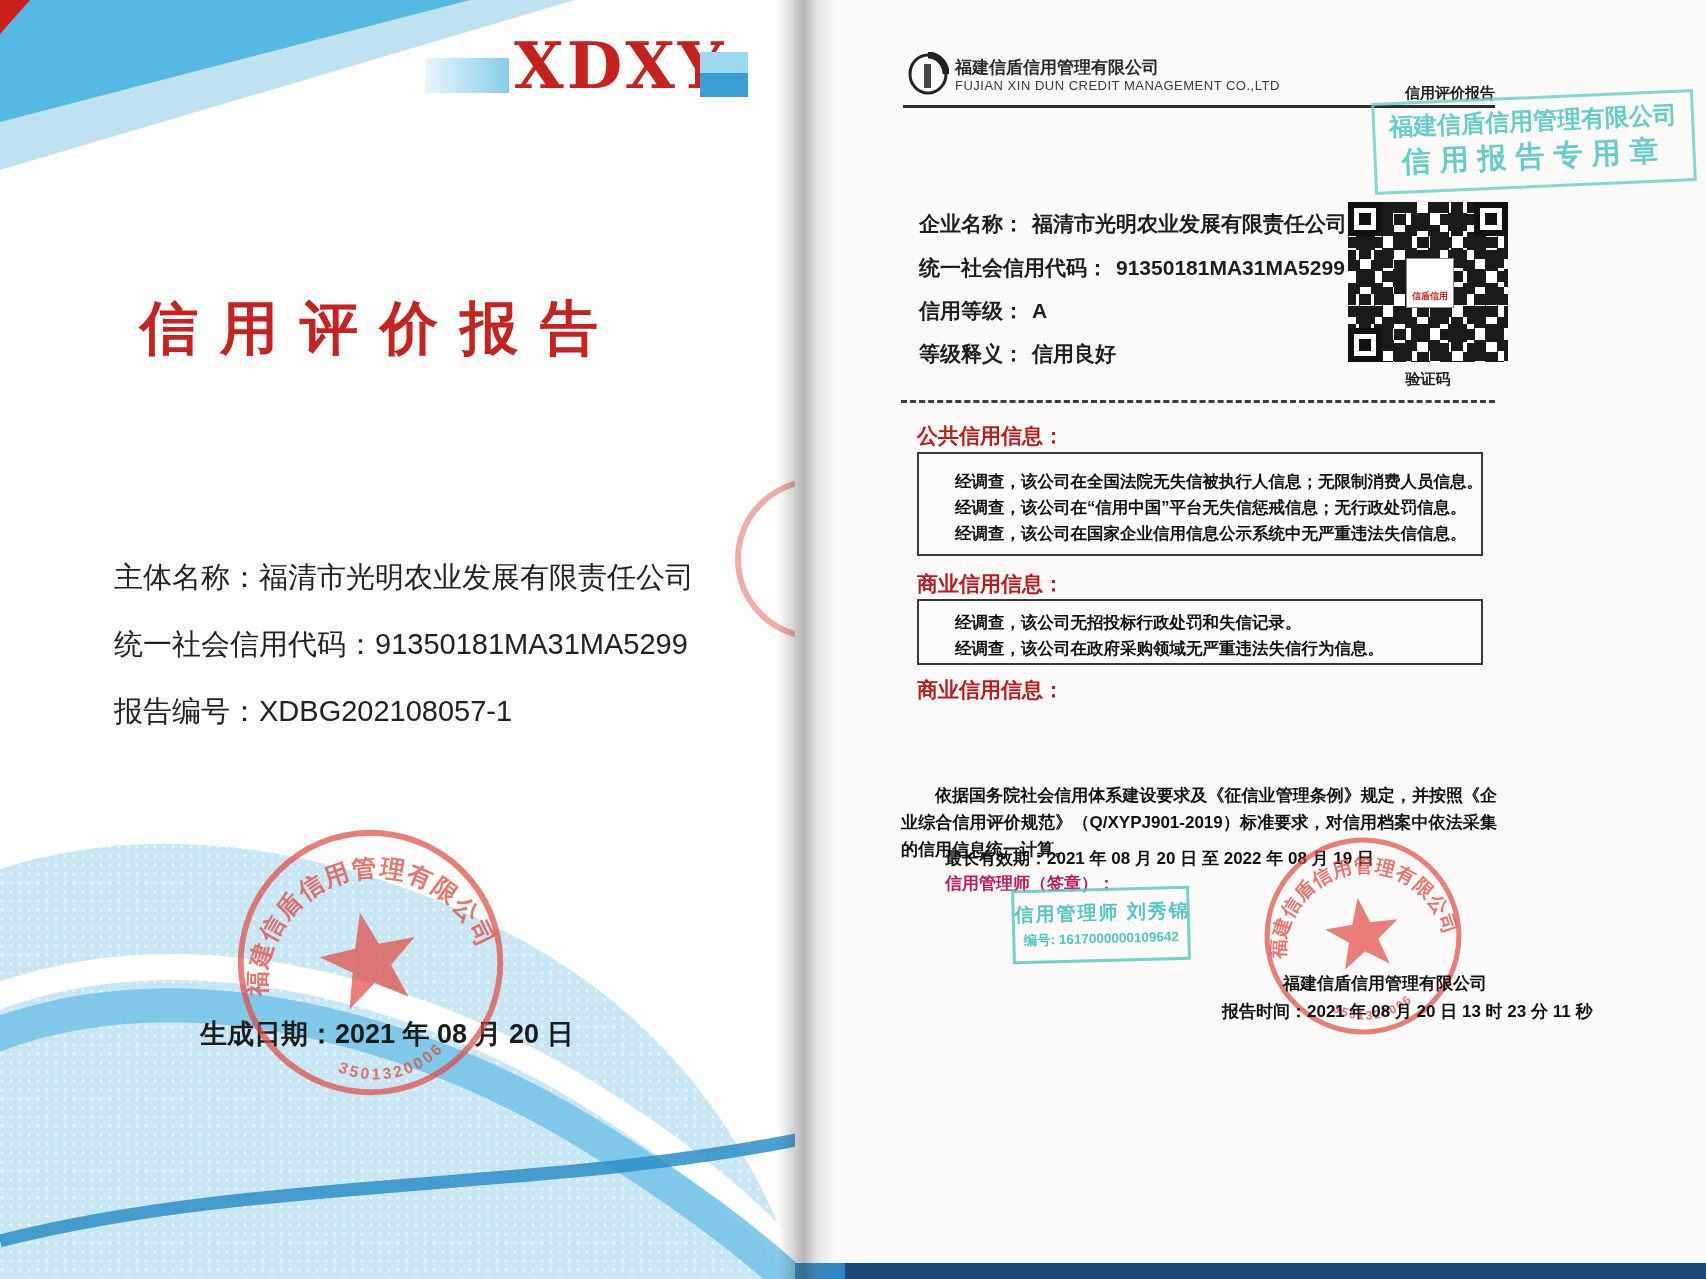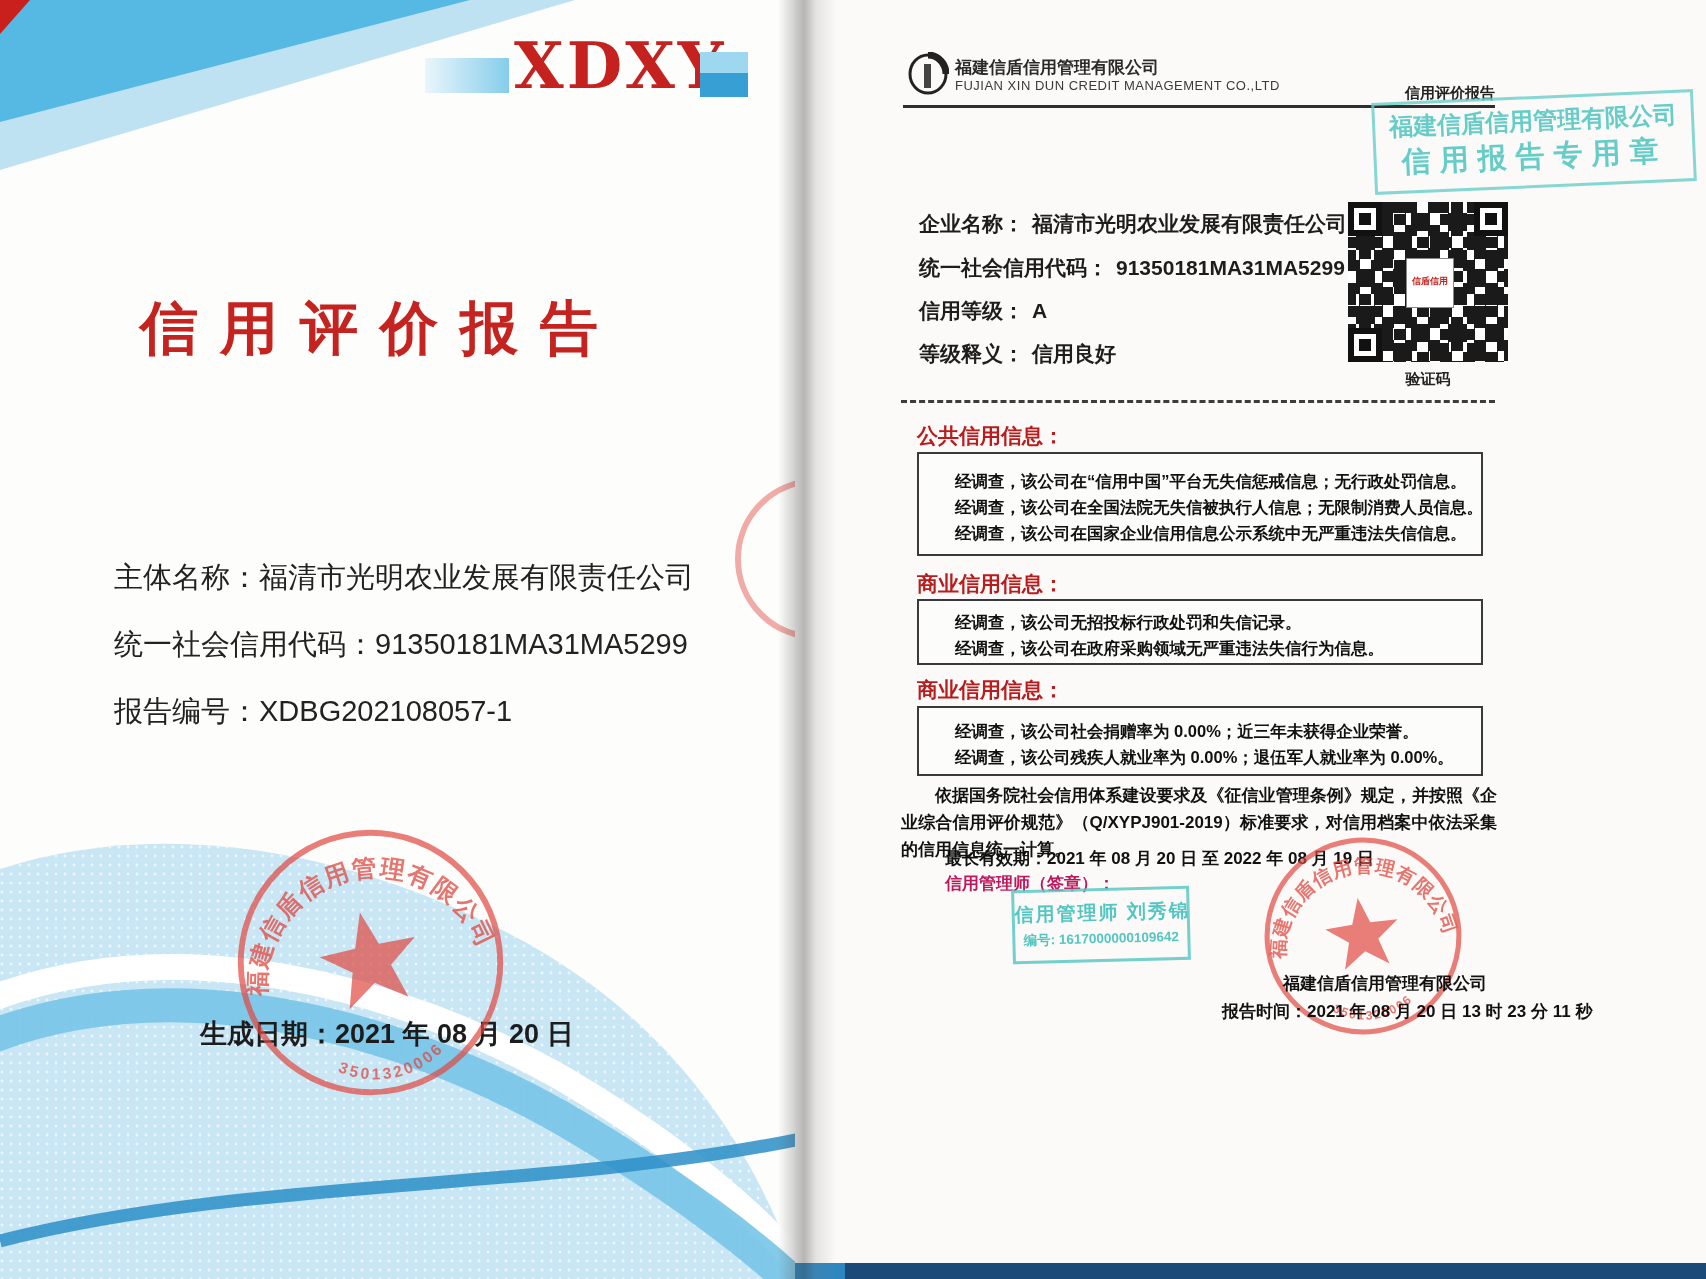--- a/index.html
+++ b/index.html
@@ -46,21 +46,21 @@
             font-size:31px;font-weight:700;color:#1b1b1b;letter-spacing:4px;}
   .info-row{position:absolute;left:124px;font-size:21px;font-weight:700;color:#1d1d1d;white-space:nowrap;}
   .info-row .val{margin-left:8px;}
   .qr{position:absolute;left:553px;top:202px;width:160px;height:160px;background:
         repeating-conic-gradient(#1a1a1a 0% 25%,transparent 0% 50%) 0px 0px/23px 23px,
         repeating-conic-gradient(#1a1a1a 0% 25%,transparent 0% 50%) 8px 11px/37px 37px,#fff;}
   .finder{position:absolute;width:34px;height:34px;border:6px solid #111;background:#fff;box-sizing:border-box;}
   .finder::after{content:"";position:absolute;left:5px;top:5px;width:12px;height:12px;background:#111;}
   .qr-center{position:absolute;left:58px;top:56px;width:46px;height:48px;background:#fff;border:1px solid #888;
              display:flex;align-items:flex-end;justify-content:center;}
-  .qr-center span{font-size:9px;font-weight:700;color:#c5231f;white-space:nowrap;margin-bottom:19px;}
+  .qr-center span{font-size:9px;font-weight:700;color:#c5231f;white-space:nowrap;margin-bottom:4px;}
   .qr-caption{position:absolute;left:553px;top:370px;width:160px;text-align:center;
               font-size:15px;font-weight:700;color:#222;}
   .divider{position:absolute;left:106px;top:400px;width:594px;border-top:3px dashed #3c3c3c;}
   .sec-head{position:absolute;left:122px;font-size:21px;font-weight:700;color:#b91c1c;white-space:nowrap;}
   .sec-box{position:absolute;left:122px;width:566px;border:2px solid #3a3a3a;box-sizing:border-box;
            padding:10px 10px 10px 10px;background:rgba(255,255,255,.4);}
   .sec-box .line{font-size:16.5px;font-weight:700;color:#111;line-height:26px;
                  text-indent:26px;white-space:nowrap;}
   .legal{position:absolute;left:106px;top:782px;width:596px;font-size:17px;font-weight:700;
          color:#111;line-height:27px;text-indent:2em;text-align:justify;margin:0;}
@@ -172,36 +172,32 @@
       <div class="qr-center">
         <span>信盾信用</span>
       </div>
     </div>
     <div class="qr-caption">验证码</div>
 
     <div class="divider"></div>
 
     <div class="sec-head" style="top:422px;">公共信用信息：</div>
     <div class="sec-box" style="top:452px;height:104px;padding-top:14px;">
+      <div class="line">经调查，该公司在全国法院无失信被执行人信息；无限制消费人员信息。</div>
       <div class="line">经调查，该公司在“信用中国”平台无失信惩戒信息；无行政处罚信息。</div>
-      <div class="line">经调查，该公司在全国法院无失信被执行人信息；无限制消费人员信息。</div>
       <div class="line">经调查，该公司在国家企业信用信息公示系统中无严重违法失信信息。</div>
     </div>
 
     <div class="sec-head" style="top:570px;">商业信用信息：</div>
     <div class="sec-box" style="top:599px;height:66px;padding-top:8px;">
       <div class="line">经调查，该公司无招投标行政处罚和失信记录。</div>
       <div class="line">经调查，该公司在政府采购领域无严重违法失信行为信息。</div>
     </div>
 
     <div class="sec-head" style="top:676px;">商业信用信息：</div>
-    <div class="sec-box" style="top:706px;height:70px;padding-top:10px;">
-      <div class="line">经调查，该公司社会捐赠率为 0.00%；近三年未获得企业荣誉。</div>
-      <div class="line">经调查，该公司残疾人就业率为 0.00%；退伍军人就业率为 0.00%。</div>
-    </div>
 
     <p class="legal">依据国务院社会信用体系建设要求及《征信业管理条例》规定，并按照《企业综合信用评价规范》（Q/XYPJ901-2019）标准要求，对信用档案中依法采集的信用信息统一计算。</p>
     <div class="validity">最长有效期：2021 年 08 月 20 日  至  2022 年 08 月 19 日</div>
     <div class="signature">信用管理师（签章）：</div>
 
     <div class="mgr-stamp">
       <div class="l1">信用管理师  刘秀锦</div>
       <div class="l2">编号: 1617000000109642</div>
     </div>
 

